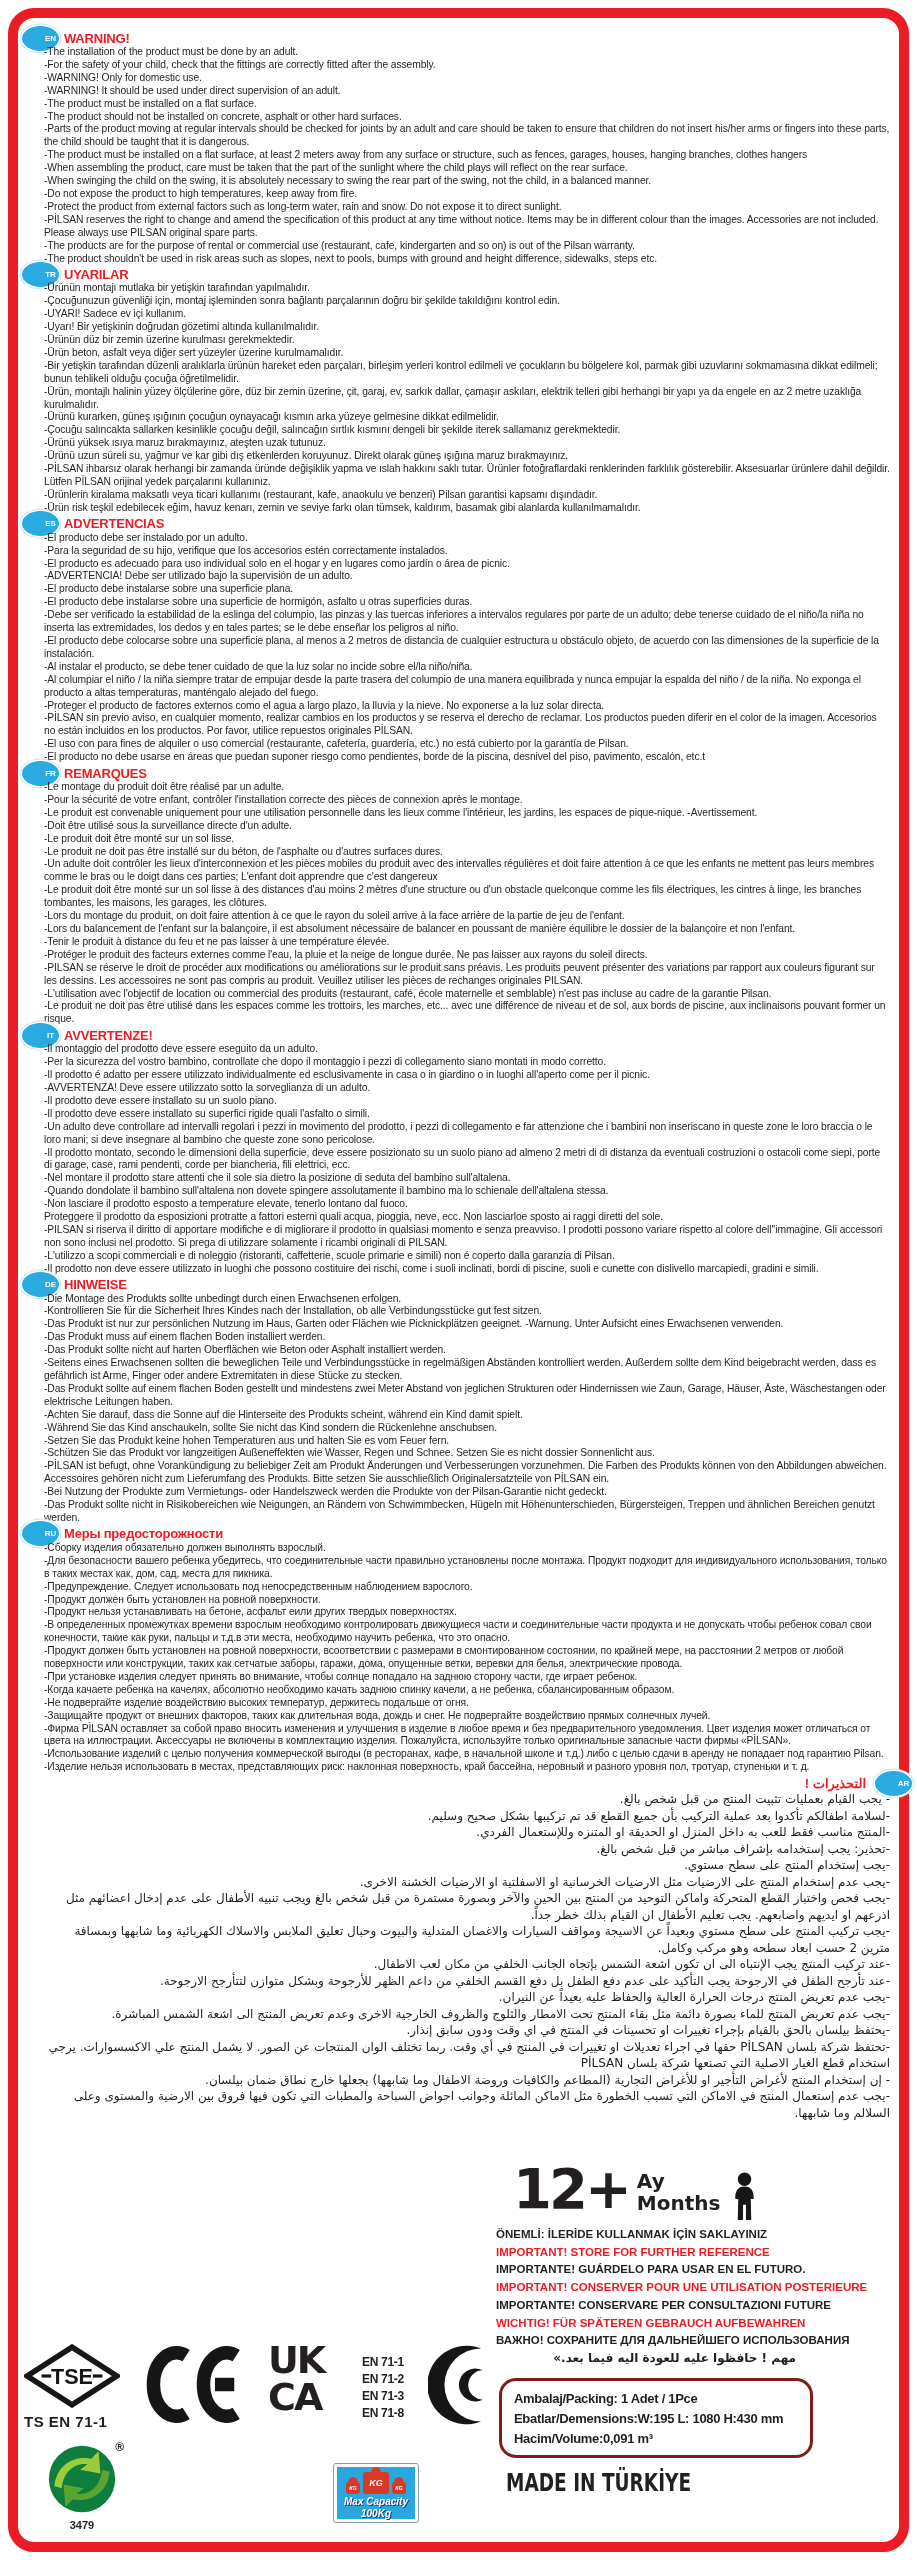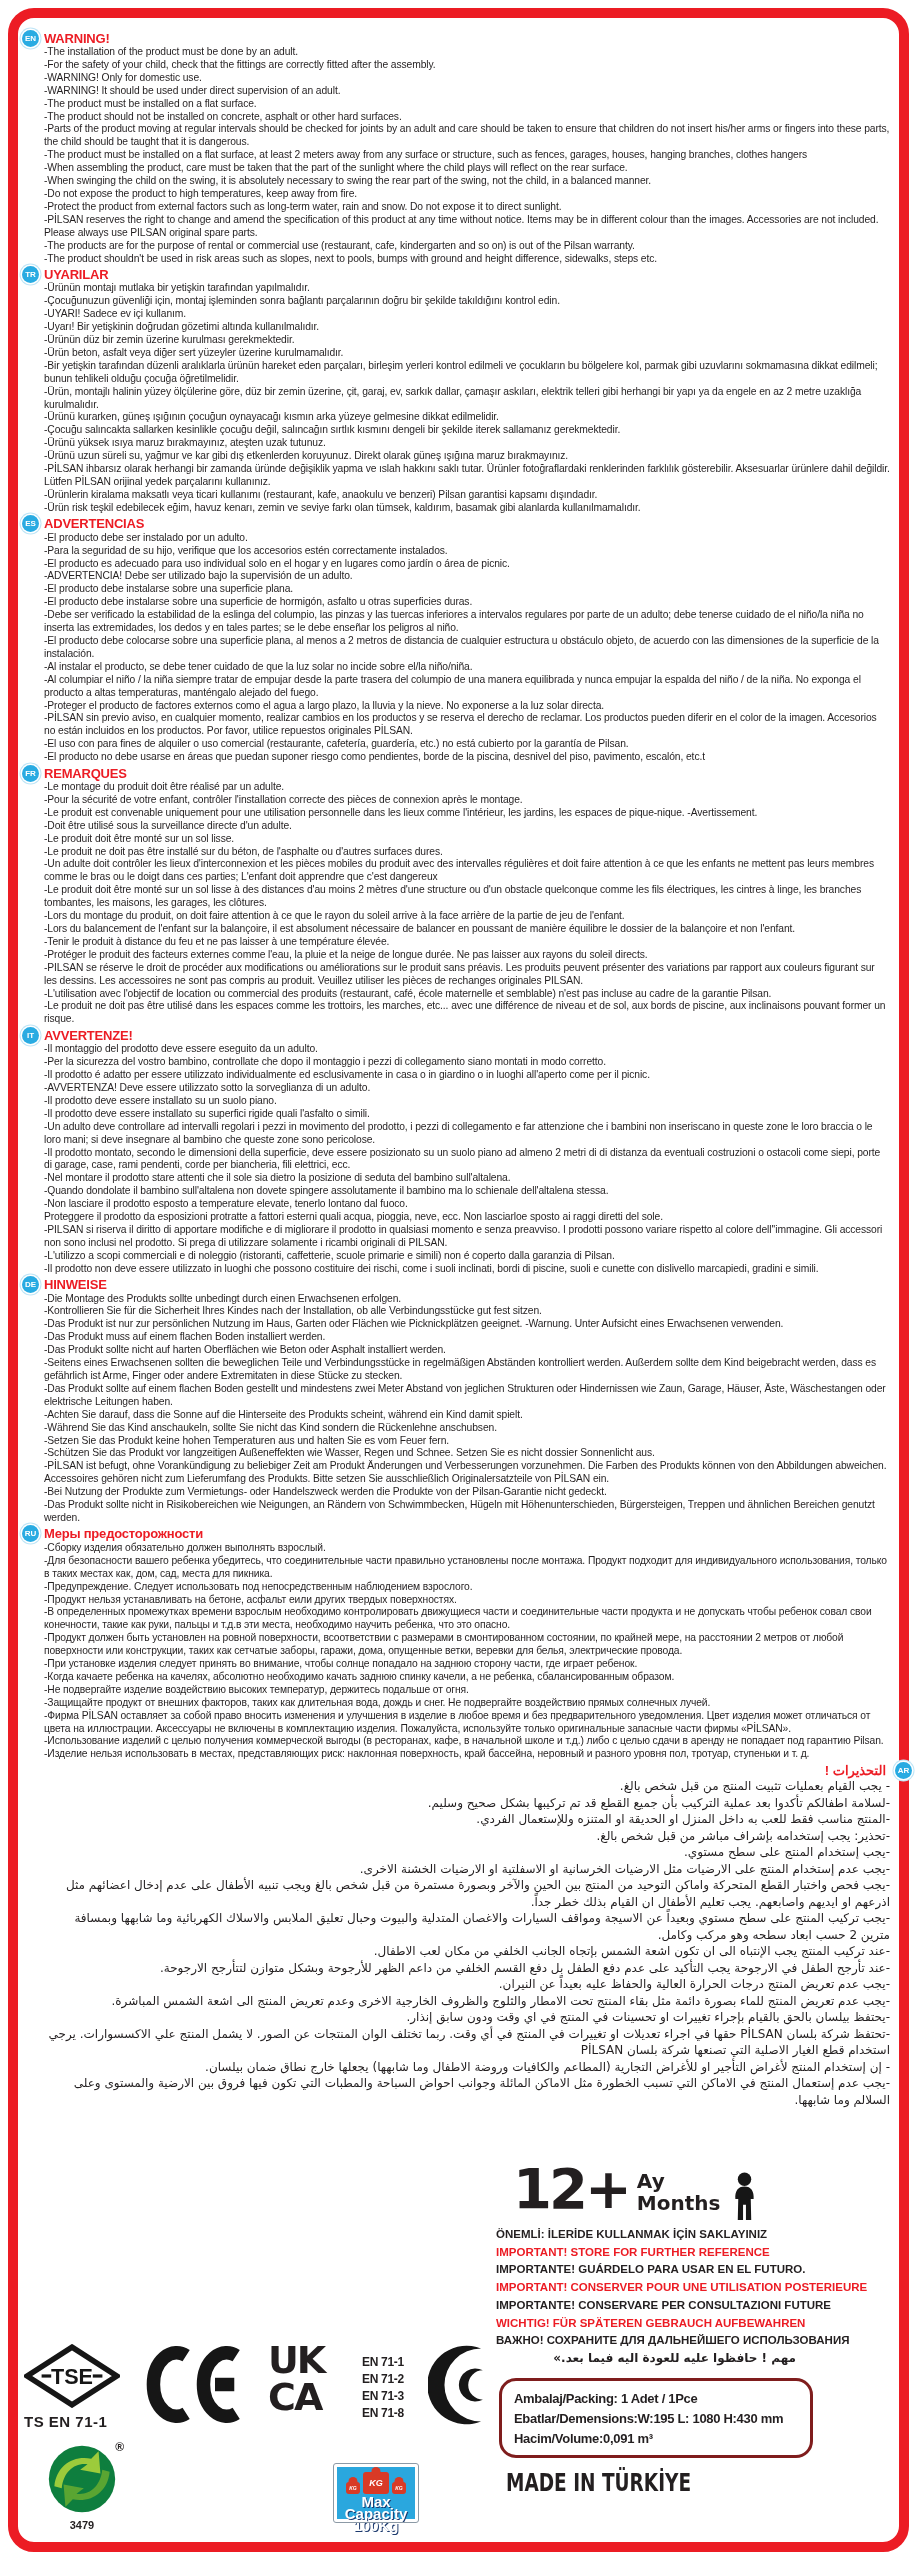--- a/index.html
+++ b/index.html
@@ -3,24 +3,24 @@
 <meta charset="utf-8">
 <style>
   html,body{margin:0;padding:0;overflow:hidden;}
   body{width:917px;height:2560px;position:relative;background:#fff;
        font-family:"Liberation Sans",sans-serif;color:#231f20;}
   .frame{position:absolute;left:8px;top:8px;right:8px;bottom:8px;
          border:10px solid var(--red,#ec1c24);border-radius:26px;pointer-events:none;}
   .content{position:absolute;left:44px;top:30px;width:846px;}
   .section{margin:0 0 1px 0;}
   .heading-row{display:flex;align-items:center;gap:5px;height:16px;}
-  .badge{width:17px;height:17px;border-radius:50%;background:var(--blue,#29abe2);
+  .badge{width:17px;height:25px;border-radius:50%;background:var(--blue,#29abe2);
          color:#fff;font-weight:bold;font-size:8px;display:inline-flex;align-items:center;
          justify-content:center;margin-left:-22px;flex:0 0 17px;
-         box-shadow:0 0 0 1.5px #fff,0 0 0 2.5px #bfe5f6;}
+         box-shadow:0 0 0 1.5px #fff,0 0 0 2.5px #bfe5f6;padding-left:20px;}
   .heading{color:var(--red,#ec1c24);font-weight:bold;font-size:13px;letter-spacing:-0.2px;}
   .line{font-size:10.3px;line-height:12.9px;letter-spacing:-0.1px;}
   .section.rtl{direction:rtl;text-align:right;}
   .section.rtl .badge{margin-left:4px;margin-right:-22px;}
   .section.rtl .line{font-family:"DejaVu Sans",sans-serif;font-size:12px;line-height:16.5px;letter-spacing:0;}
   
   .age-block{position:absolute;left:513px;top:2160px;display:flex;align-items:flex-start;}
   .age-num{font-family:"DejaVu Sans",sans-serif;font-weight:bold;font-size:56px;
            line-height:58px;letter-spacing:-3px;}
   .age-units{margin-left:8px;margin-top:10px;font-family:"DejaVu Sans",sans-serif;
@@ -43,21 +43,21 @@
   .green-dot .gd-num{font-weight:bold;font-size:11px;margin-top:1px;}
   .maxcap{position:absolute;left:334px;top:2464px;width:84px;height:58px;background:var(--mcblue,#2aa7de);
           border:3px solid #fff;outline:1.5px solid #8c9aa6;border-radius:2px;box-sizing:border-box;}
   .mc-weights{display:flex;justify-content:center;align-items:flex-end;gap:3px;height:26px;margin-top:1px;}
   .w{background:#d93a26;color:#fff;font-weight:bold;border-radius:3px;position:relative;
      display:flex;align-items:center;justify-content:center;font-style:italic;}
   .w::before{content:"";position:absolute;top:-5px;left:50%;transform:translateX(-50%);
              width:9px;height:9px;border-radius:50%;background:#d93a26;}
   .w.big{width:26px;height:22px;font-size:9px;z-index:2;}
   .w.sm{width:14px;height:12px;font-size:5px;}
-  .mc-text{text-align:center;color:#fff;font-weight:bold;font-size:15px;
+  .mc-text{text-align:center;color:#fff;font-weight:bold;font-style:italic;font-size:10px;
            line-height:12px;margin-top:2px;text-shadow:1px 1px 0 #1d3a6e;}
   .info-box{position:absolute;left:499px;top:2378px;width:314px;height:80px;border:3px solid #7f1d1d;
             border-radius:17px;box-sizing:border-box;padding:8px 12px 0 12px;}
   .info-line{font-weight:bold;font-size:13px;line-height:20px;white-space:nowrap;letter-spacing:-0.3px;}
   .made-in{position:absolute;left:506px;top:2468px;font-family:"DejaVu Sans",sans-serif;
            font-weight:bold;font-size:25px;transform:scaleX(0.74);transform-origin:left top;
            white-space:nowrap;letter-spacing:0px;}
 </style>
 </head>
 <body>
@@ -190,20 +190,21 @@
       <div class="line">-Das Produkt sollte nicht in Risikobereichen wie Neigungen, an Rändern von Schwimmbecken, Hügeln mit Höhenunterschieden, Bürgersteigen, Treppen und ähnlichen Bereichen genutzt werden.</div>
     </div>
     <div class="section">
       <div class="heading-row">
         <span class="badge">RU</span>
         <span class="heading">Меры предосторожности</span>
       </div>
       <div class="line">-Сборку изделия обязательно должен выполнять взрослый.</div>
       <div class="line">-Для безопасности вашего ребенка убедитесь, что соединительные части правильно установлены после монтажа. Продукт подходит для индивидуального использования, только в таких местах как, дом, сад, места для пикника.</div>
       <div class="line">-Предупреждение. Следует использовать под непосредственным наблюдением взрослого.</div>
+      <div class="line">-Продукт должен быть установлен на ровной поверхности.</div>
       <div class="line">-Продукт нельзя устанавливать на бетоне, асфальт еили других твердых поверхностях.</div>
       <div class="line">-В определенных промежутках времени взрослым необходимо контролировать движущиеся части и соединительные части продукта и не допускать чтобы ребенок совал свои конечности, такие как руки, пальцы и т.д.в эти места, необходимо научить ребенка, что это опасно.</div>
       <div class="line">-Продукт должен быть установлен на ровной поверхности, всоответствии с размерами в смонтированном состоянии, по крайней мере, на расстоянии 2 метров от любой поверхности или конструкции, таких как сетчатые заборы, гаражи, дома, опущенные ветки, веревки для белья, электрические провода.</div>
       <div class="line">-При установке изделия следует принять во внимание, чтобы солнце попадало на заднюю сторону части, где играет ребенок.</div>
       <div class="line">-Когда качаете ребенка на качелях, абсолютно необходимо качать заднюю спинку качели, а не ребенка, сбалансированным образом.</div>
       <div class="line">-Не подвергайте изделие воздействию высоких температур, держитесь подальше от огня.</div>
       <div class="line">-Защищайте продукт от внешних факторов, таких как длительная вода, дождь и снег. Не подвергайте воздействию прямых солнечных лучей.</div>
       <div class="line">-Фирма PİLSAN оставляет за собой право вносить изменения и улучшения в изделие в любое время и без предварительного уведомления. Цвет изделия может отличаться от цвета на иллюстрации. Аксессуары не включены в комплектацию изделия. Пожалуйста, используйте только оригинальные запасные части фирмы «PİLSAN».</div>
       <div class="line">-Использование изделий с целью получения коммерческой выгоды (в ресторанах, кафе, в начальной школе и т.д.) либо с целью сдачи в аренду не попадает под гарантию Pilsan.</div>
       <div class="line">-Изделие нельзя использовать в местах, представляющих риск: наклонная поверхность, край бассейна, неровный и разного уровня пол, тротуар, ступеньки и т. д.</div>

